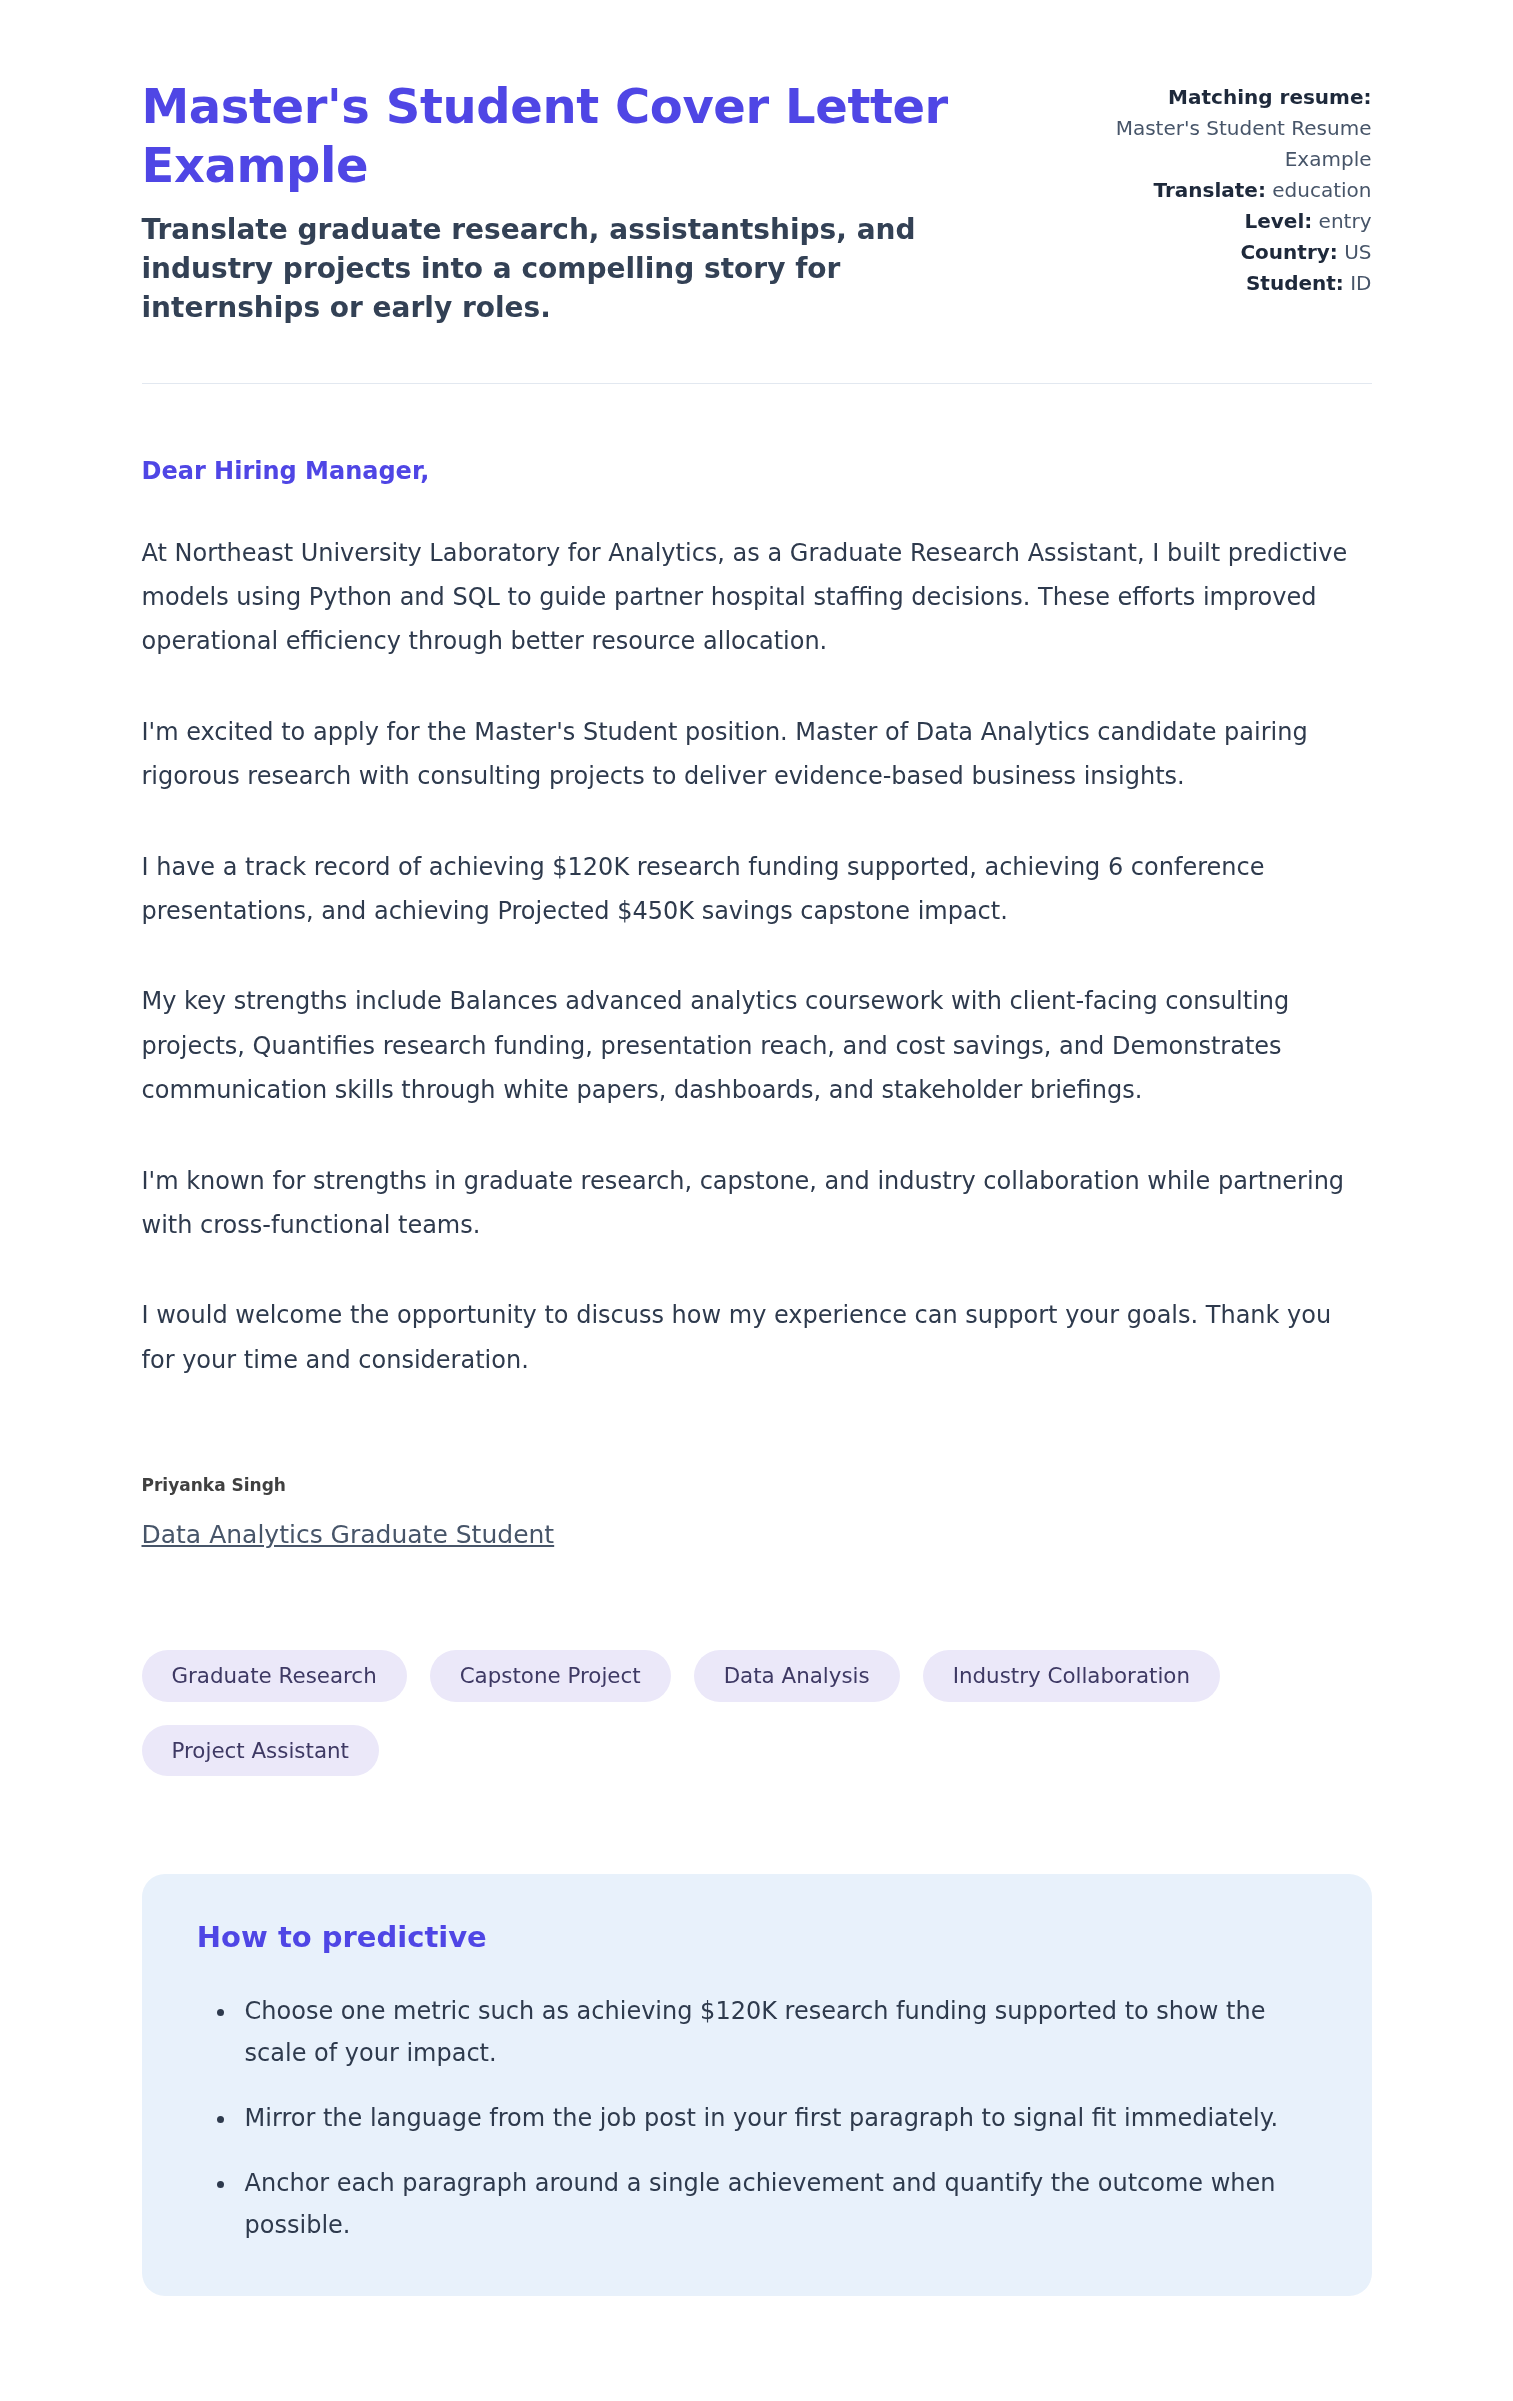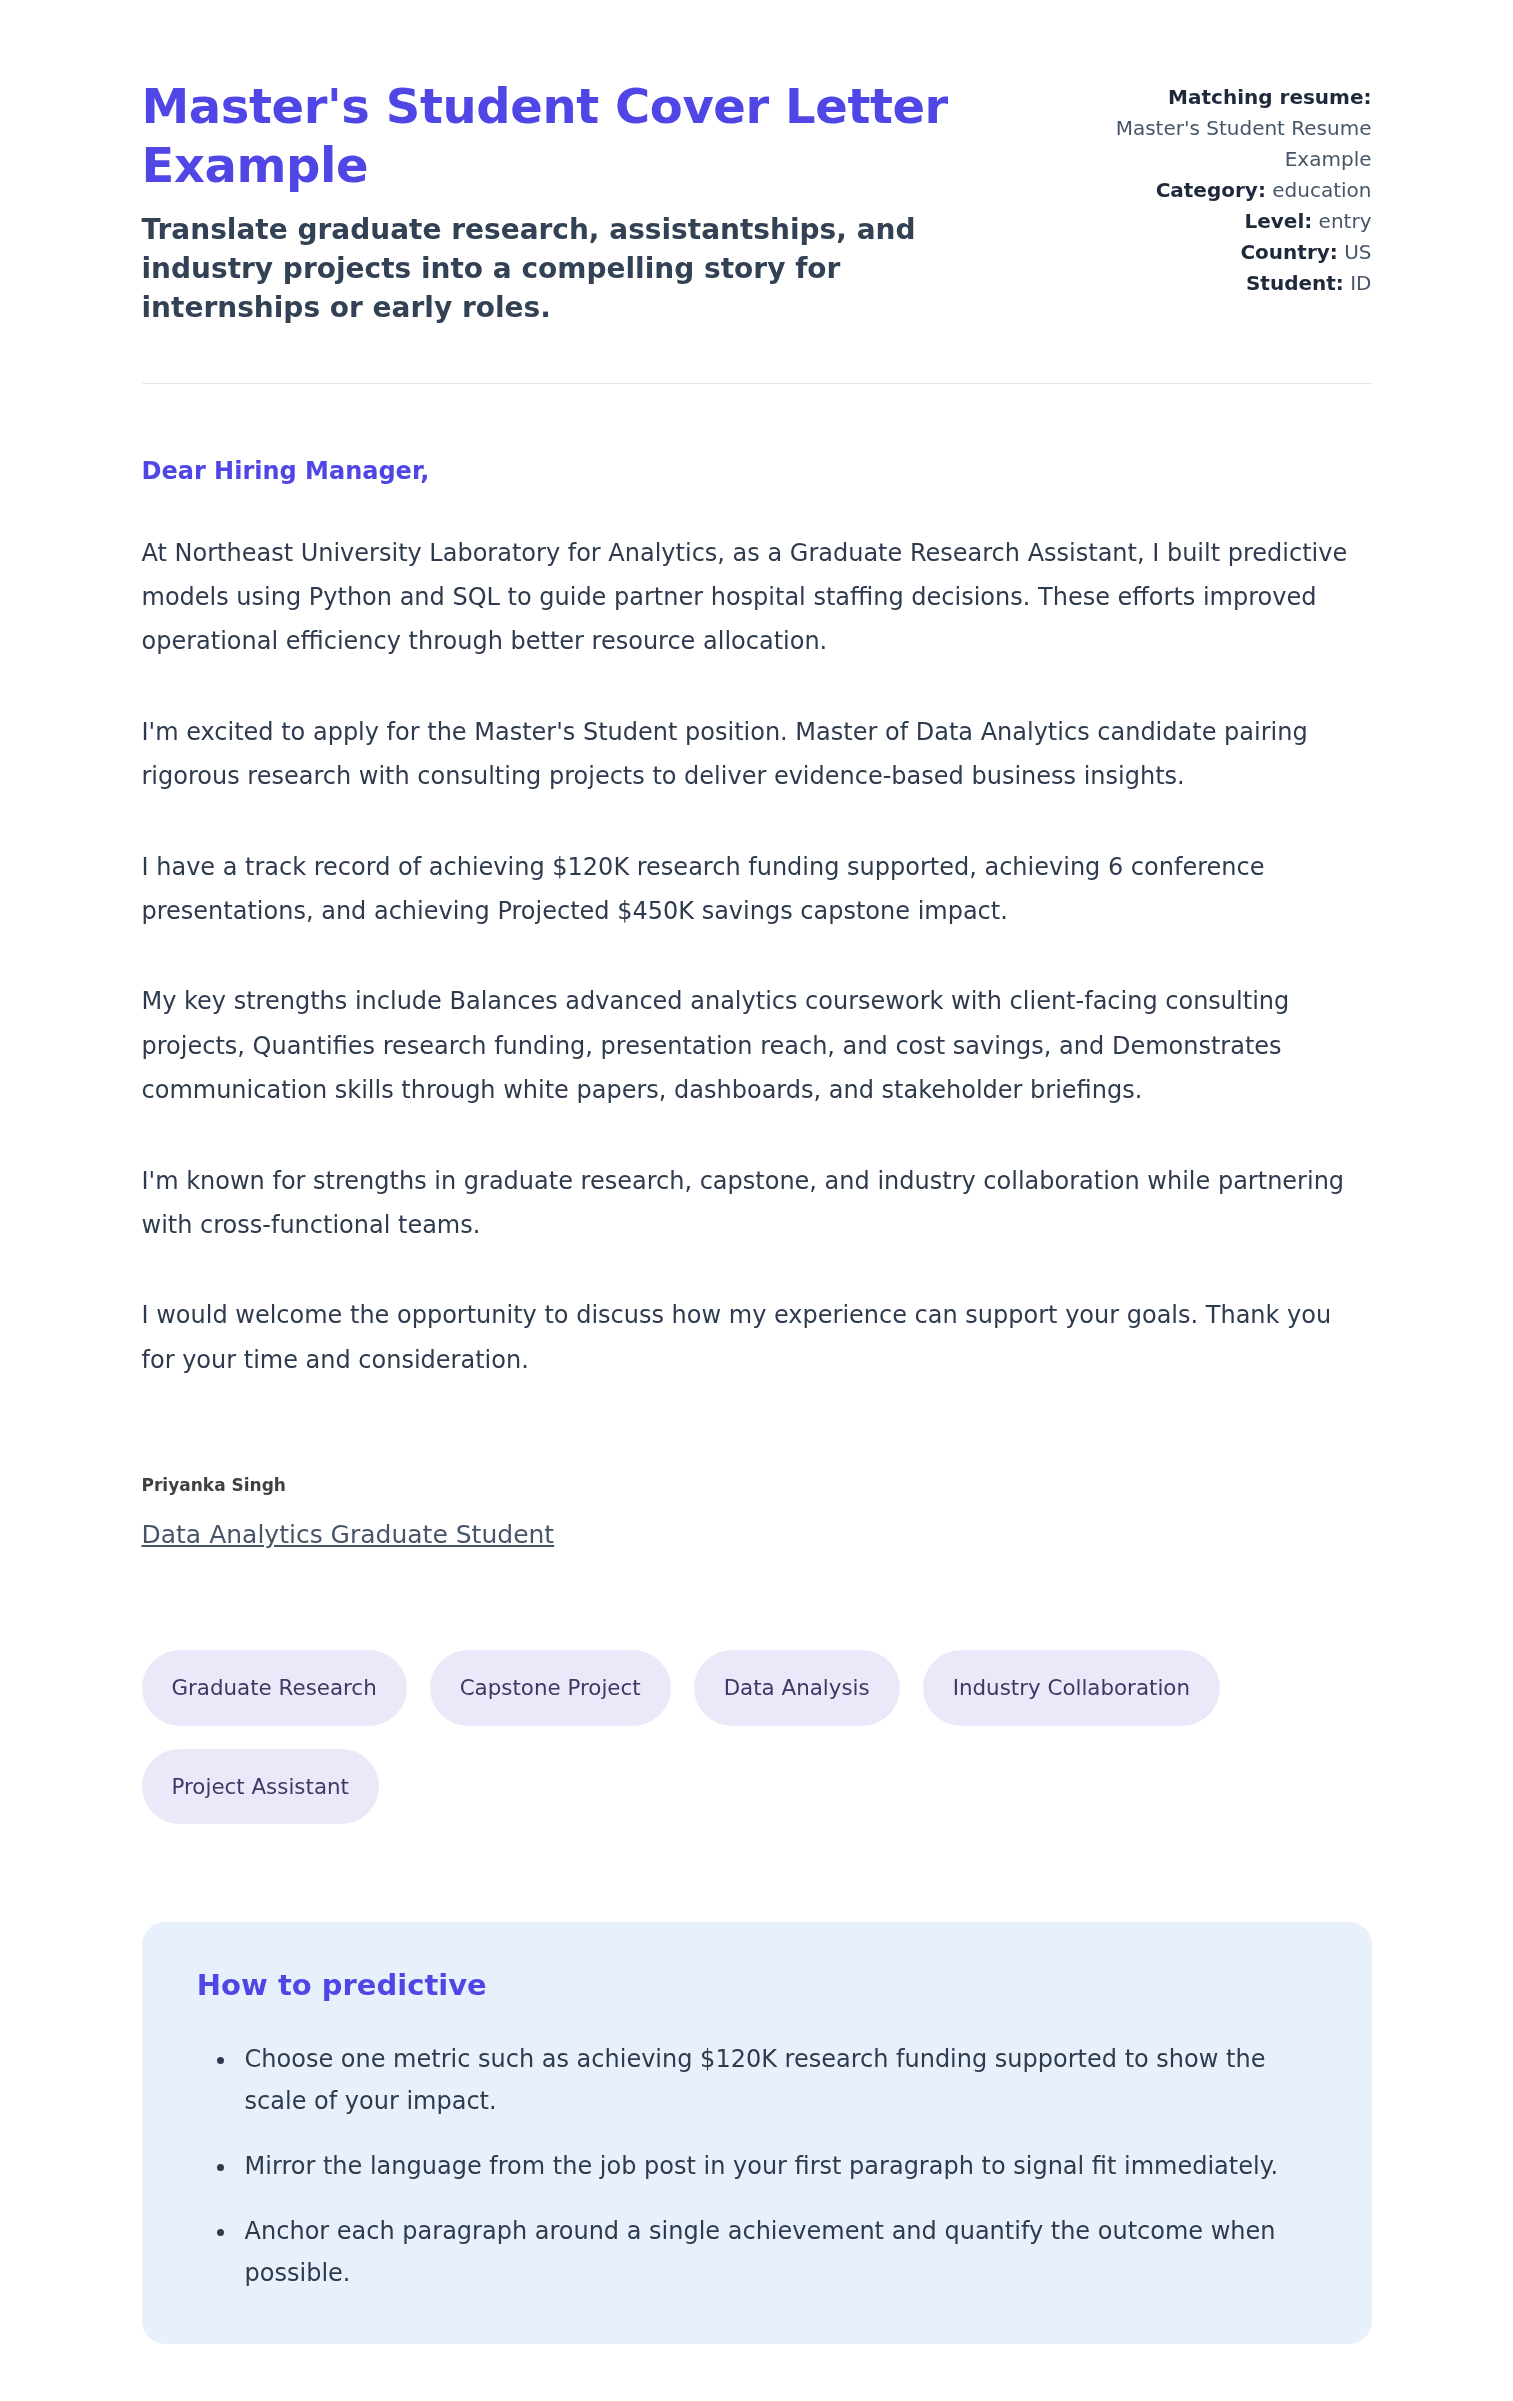--- a/index.html
+++ b/index.html
@@ -90,21 +90,21 @@
     flex-wrap: wrap;
     gap: 23px;
     margin-top: 101px;
   }
   .tag {
     display: inline-block;
     background: var(--tag-bg, #ebe8f9);
     color: var(--tag-text, #3e3964);
     font-size: 21.4px;
     line-height: 1;
-    padding: 27px 30px;
+    padding: 15px 30px;
     border-radius: 889px;
     cursor: pointer;
   }
 
   
   .personalize-box {
     background: var(--tip-box-bg, #e8f1fb);
     border-radius: 23px;
     padding: 46px 50px 50px;
     margin-top: 98px;
@@ -136,21 +136,21 @@
     <div class="header-left">
       <h1 class="page-title">Master's Student Cover Letter Example</h1>
       <p class="page-subtitle">Translate graduate research, assistantships, and industry projects into a compelling story for internships or early roles.</p>
     </div>
     <aside class="meta">
       <div>
         <span class="meta-label">Matching resume:</span>
         <span class="meta-value">Master's Student Resume Example</span>
       </div>
       <div>
-        <span class="meta-label">Category:</span>
+        <span class="meta-label">Translate:</span>
         <span class="meta-value">education</span>
       </div>
       <div>
         <span class="meta-label">Level:</span>
         <span class="meta-value">entry</span>
       </div>
       <div>
         <span class="meta-label">Country:</span>
         <span class="meta-value">US</span>
       </div>

